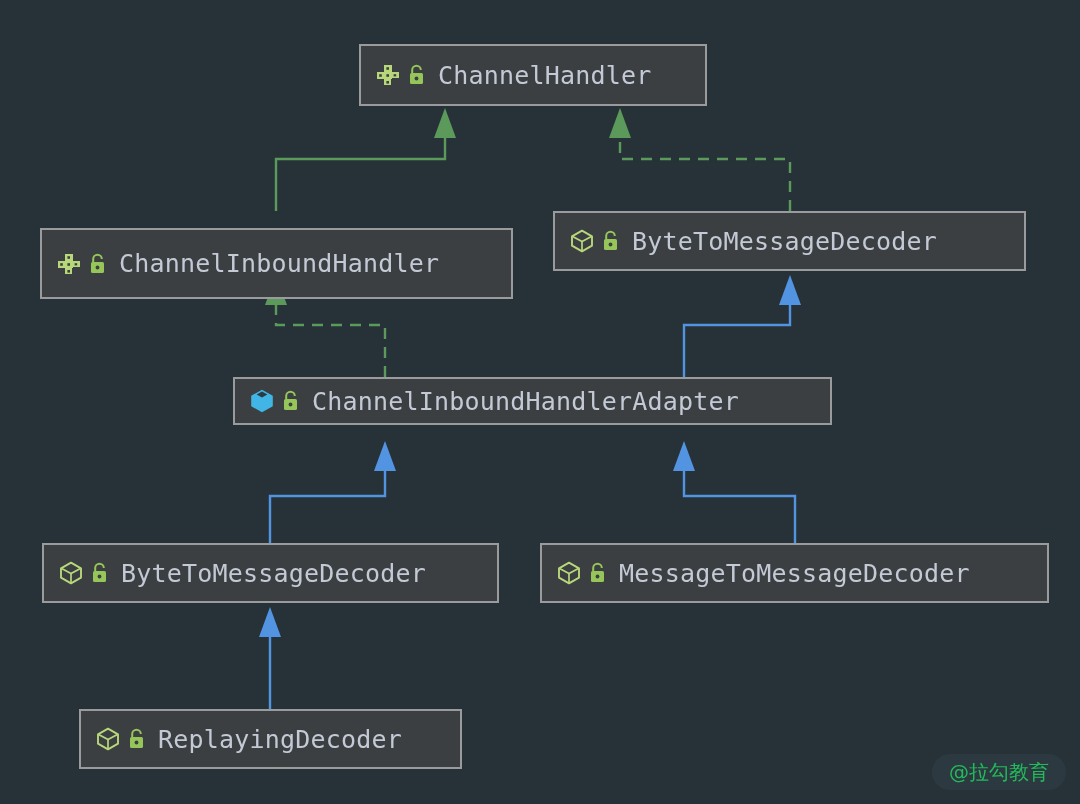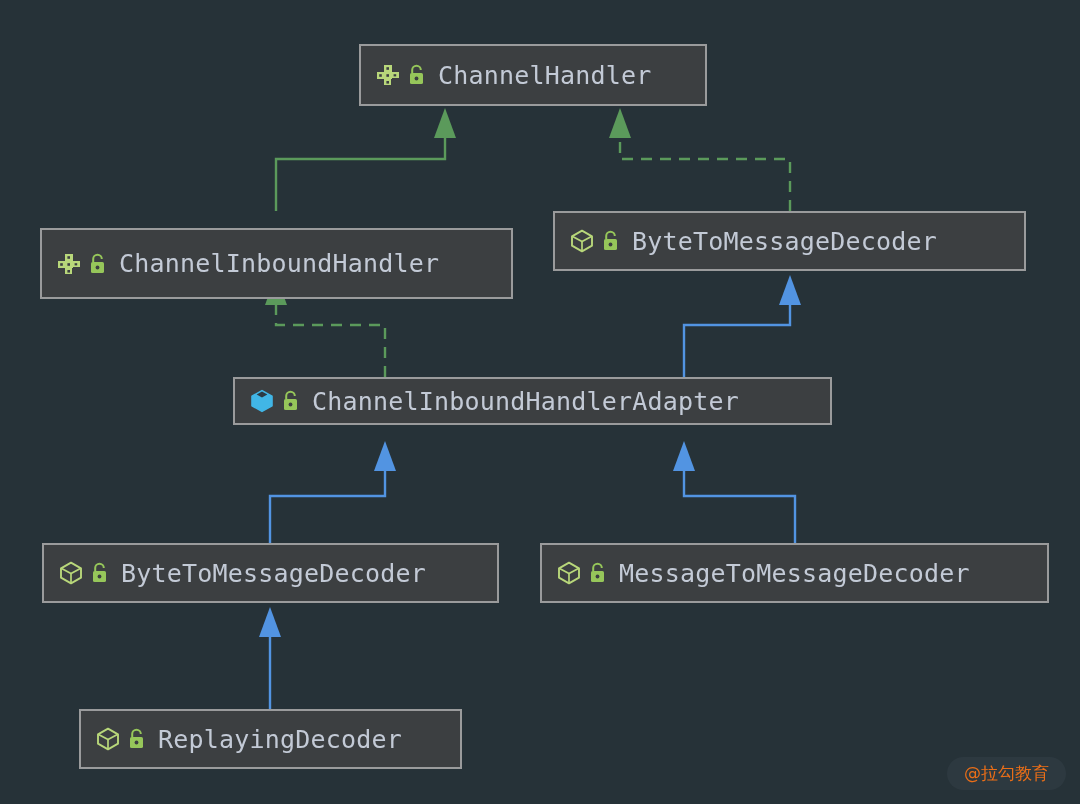--- a/index.html
+++ b/index.html
@@ -55,23 +55,23 @@
     white-space: nowrap;
     line-height: 1;
   }
   #watermark {
     position: absolute;
     right: 14px;
     bottom: 14px;
     background: #2e3a41;
     border-radius: 18px;
     padding: 8px 17px;
-    color: #f97316;
+    color: #22c55e;
     font-family: "DejaVu Sans", "Liberation Sans", sans-serif;
-    font-size: 17px;
+    font-size: 20px;
     line-height: 1;
     z-index: 8;
     opacity: 0.93;
   }
 </style>
 </head>
 <body>
 
 <div id="canvas">
 

